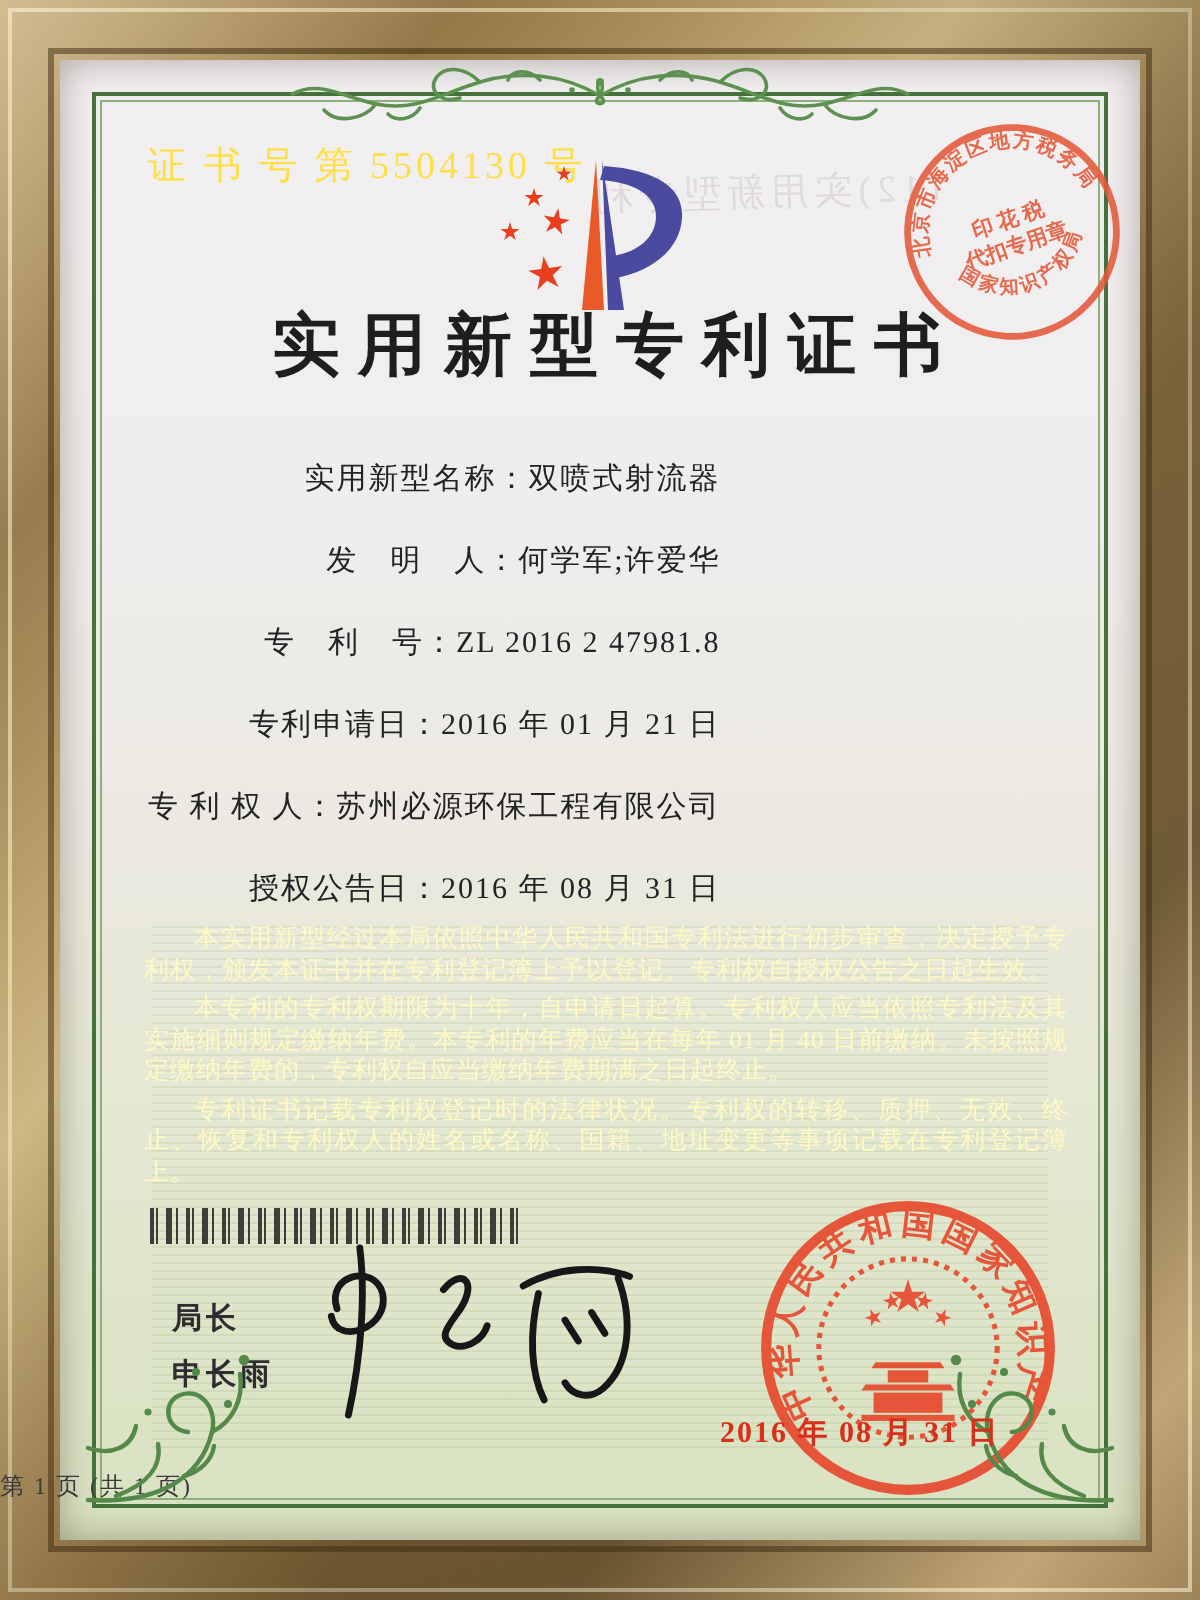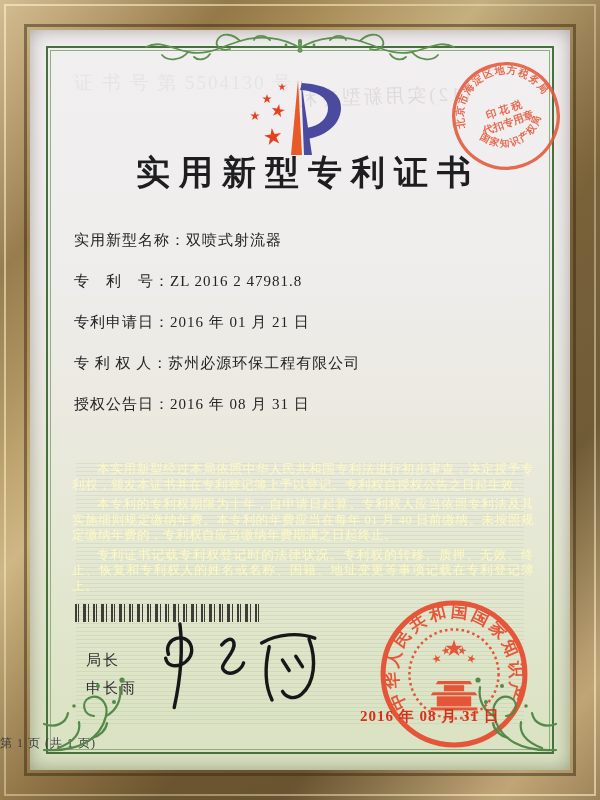--- a/index.html
+++ b/index.html
@@ -14,35 +14,35 @@
   
   .paper{position:absolute;inset:30px;
     background:linear-gradient(180deg,#f2eff1 0%,#efedec 32%,#ebe9e0 52%,#e5e8d3 70%,#dde4c7 88%,#d9e2c2 100%);
     box-shadow:inset 0 0 18px rgba(40,30,10,.35);}
   .texture{position:absolute;left:46px;right:46px;top:430px;bottom:46px;
     background:repeating-linear-gradient(0deg,rgba(110,150,82,.12) 0 1px,rgba(0,0,0,0) 1px 4px);
     pointer-events:none;}
   .green-border{position:absolute;inset:46px;border:2px solid #46703c;}
   .green-border::before{content:"";position:absolute;inset:2px;border:1px solid #8db07b;}
   
-  .cert-no{position:absolute;left:74px;top:70px;font-size:19px;letter-spacing:2px;color:#e5e5e5;}
+  .cert-no{position:absolute;left:74px;top:70px;font-size:19px;letter-spacing:2px;color:#fde047;}
   .ghost{position:absolute;left:250px;top:84px;width:220px;font-size:19px;letter-spacing:3px;
     color:rgba(150,138,150,.20);transform:scaleX(-1) rotate(1.5deg);white-space:nowrap;}
   .title{position:absolute;left:16px;right:0;top:150px;text-align:center;font-size:34px;font-weight:600;
     letter-spacing:9px;color:#1e1e20;}
   .fields{position:absolute;left:74px;top:229px;font-size:15px;color:#232325;}
-  .field-row{height:41px;line-height:22px;letter-spacing:1px;white-space:nowrap;}
+  .field-row{height:41px;line-height:22px;letter-spacing:1px;white-space:nowrap;text-align:right;}
   .paras{position:absolute;left:72px;right:66px;top:462px;font-size:12.5px;line-height:15.5px;
     color:#fef9c3;text-align:justify;letter-spacing:.5px;}
   .paras p{margin:0 0 4px 0;text-indent:2em;}
   .barcode{position:absolute;left:75px;top:604px;width:184px;height:18px;
     background:repeating-linear-gradient(90deg,#20201e 0 2px,rgba(0,0,0,0) 2px 3px,#20201e 3px 4px,rgba(0,0,0,0) 4px 8px,#20201e 8px 11px,rgba(0,0,0,0) 11px 13px,#20201e 13px 14px,rgba(0,0,0,0) 14px 18px);
     opacity:.85;}
   .signer{position:absolute;left:86px;top:646px;font-family:"Liberation Sans","DejaVu Sans",sans-serif;
-    font-size:15px;font-weight:400;color:#2e2e30;letter-spacing:2px;line-height:28px;}
+    font-size:15px;font-weight:700;color:#2e2e30;letter-spacing:2px;line-height:28px;}
   .signature{position:absolute;left:140px;top:618px;width:190px;height:105px;}
   .seal{position:absolute;left:378px;top:598px;width:152px;height:152px;opacity:.92;}
   .seal-date{position:absolute;left:360px;top:707px;font-size:15px;font-weight:700;color:#d92e19;
     letter-spacing:1px;z-index:5;white-space:nowrap;}
   .footer{position:absolute;left:0;right:0;top:735px;font-size:12px;color:#3a3a3c;letter-spacing:1px;}
   .tax-stamp{position:absolute;left:448px;top:58px;width:116px;height:116px;transform:rotate(-19deg);opacity:.88;}
   .logo{position:absolute;left:245px;top:78px;width:110px;height:80px;}
   .flourish{position:absolute;left:50%;top:31px;transform:translateX(-50%);width:320px;height:34px;}
   .corner-orn{position:absolute;width:96px;height:96px;}
   .corner-orn.left{left:38px;top:660px;}
@@ -114,20 +114,21 @@
     </g>
     <polygon points="53,2 46,77 57,77" fill="#e85b28"></polygon>
     <polygon points="56,2 59,77 67,77" fill="#4a4a9e"></polygon>
     <path d="M57,5 C85,7 97,17 96,31 C95,48 79,58 63,61 L61,50 C75,48 83,40 83,30 C83,19 71,13 55,12 Z" fill="#4a4a9e"></path>
   </svg>
 
   <div class="title">实用新型专利证书</div>
 
   <div class="fields">
     <div class="field-row"><span>实用新型名称：</span><span>双喷式射流器</span></div>
+    <div class="field-row"><span>发　明　人：</span><span>何学军;许爱华</span></div>
     <div class="field-row"><span>专　利　号：</span><span>ZL 2016 2 47981.8</span></div>
     <div class="field-row"><span>专利申请日：</span><span>2016 年 01 月 21 日</span></div>
     <div class="field-row"><span>专 利 权 人：</span><span>苏州必源环保工程有限公司</span></div>
     <div class="field-row"><span>授权公告日：</span><span>2016 年 08 月 31 日</span></div>
   </div>
 
   <div class="paras">
     <p>本实用新型经过本局依照中华人民共和国专利法进行初步审查，决定授予专利权，颁发本证书并在专利登记簿上予以登记。专利权自授权公告之日起生效。</p>
     <p>本专利的专利权期限为十年，自申请日起算。专利权人应当依照专利法及其实施细则规定缴纳年费。本专利的年费应当在每年 01 月 40 日前缴纳。未按照规定缴纳年费的，专利权自应当缴纳年费期满之日起终止。</p>
     <p>专利证书记载专利权登记时的法律状况。专利权的转移、质押、无效、终止、恢复和专利权人的姓名或名称、国籍、地址变更等事项记载在专利登记簿上。</p>

